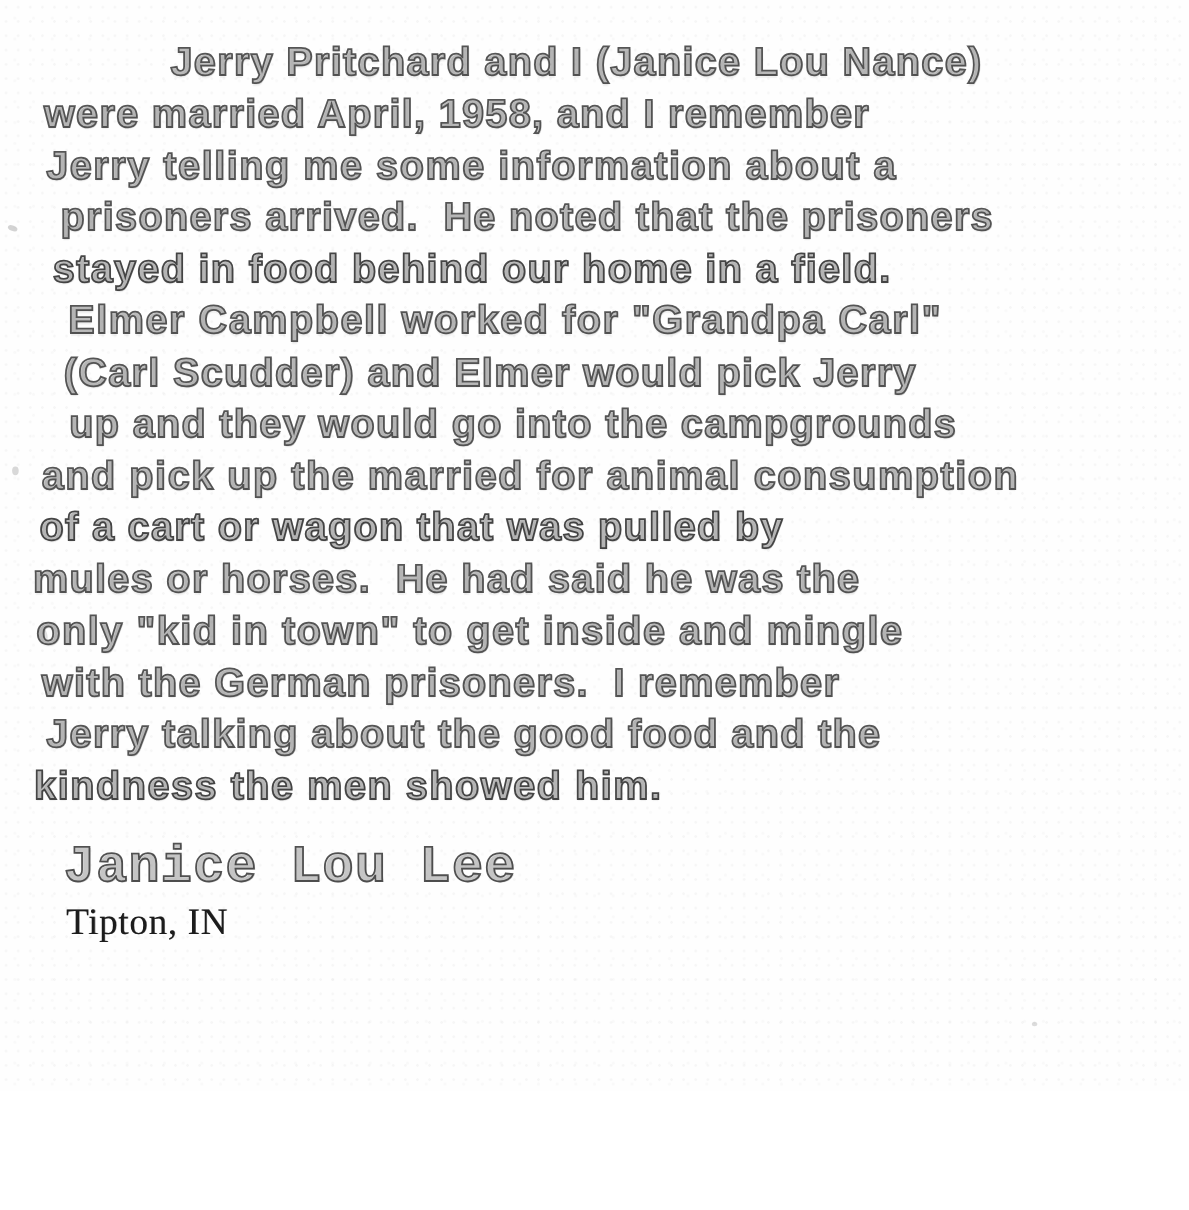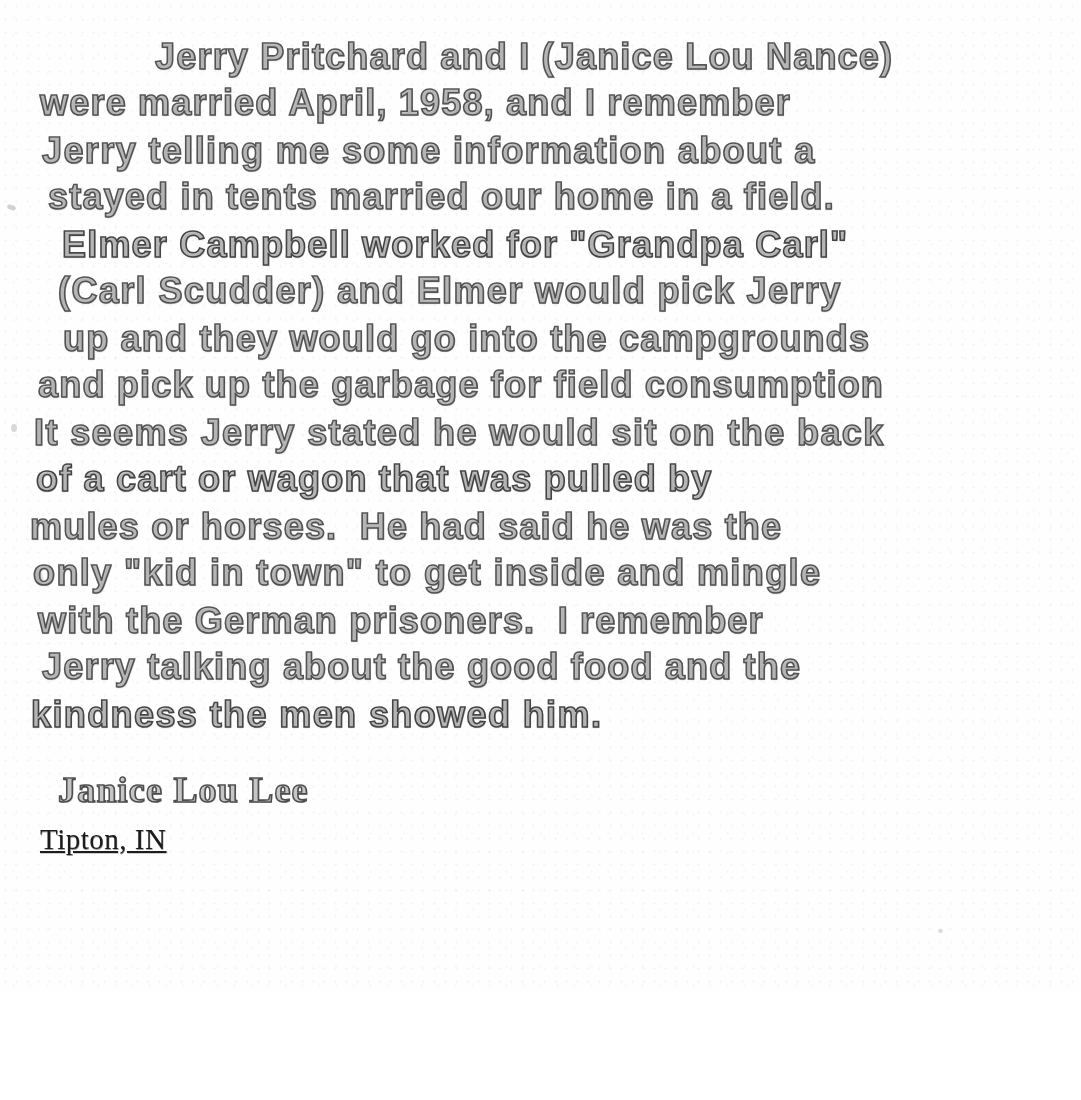--- a/index.html
+++ b/index.html
@@ -40,65 +40,64 @@
   }
   
   .line:nth-child(odd)  { transform: translateY(0.5px); }
   .line:nth-child(3n)   { letter-spacing: 1.4px; }
   .line:nth-child(5n)   { -webkit-text-stroke-color: rgba(60,60,60,0.95); }
 
   .signature-block {
     margin-top: 28px;
   }
   .sig-name {
-    font-family: Liberation Serif, serif;
+    font-family: Liberation Mono, monospace;
     font-weight: bold;
-    font-size: 36px;
+    font-size: 47px;
     line-height: 50px;
     letter-spacing: 1.2px;
     color: rgba(130, 130, 130, 0.16);
     -webkit-text-stroke: 1.6px rgba(66, 66, 66, 0.92);
     text-shadow: 1px 1px 0 rgba(110,110,110,0.3);
     margin-left: 58px;
   }
   .sig-location {
     font-family: "Liberation Serif", serif;
-    font-size: 29px;
+    font-size: 34px;
     line-height: 48px;
     color: #1c1c1c;
     letter-spacing: 0.5px;
     text-shadow: 0.5px 0.5px 0 rgba(60,60,60,0.5);
-    margin-left: 40px;
-    text-decoration: underline;
+    margin-left: 60px;
   }
   .speck {
     position: absolute;
     background: rgba(100,100,100,0.55);
     border-radius: 50%;
   }
   .speck.s1 { left: 7px;  top: 205px; width: 9px; height: 5px; transform: rotate(20deg); opacity: .5; }
   .speck.s2 { left: 11px; top: 424px; width: 6px; height: 8px; opacity: .45; }
   .speck.s3 { left: 39px; top: 572px; width: 4px; height: 10px; opacity: .35; transform: rotate(-15deg); }
   .speck.s4 { left: 938px; top: 929px; width: 5px; height: 4px; opacity: .4; }
 </style>
 </head>
 <body>
 
 <div class="page">
 
   <div class="text-block">
     <div class="line" style="margin-left:155px">Jerry Pritchard and I (Janice Lou Nance)</div>
     <div class="line" style="margin-left:40px">were married April, 1958, and I remember</div>
     <div class="line" style="margin-left:42px">Jerry telling me some information about a</div>
-    <div class="line" style="margin-left:48px">stayed in tents married our home in a field.</div>
+    <div class="line" style="margin-left:55px">prisoners arrived.  He noted that the prisoners</div>
+    <div class="line" style="margin-left:48px">stayed in food behind our home in a field.</div>
     <div class="line" style="margin-left:62px">Elmer Campbell worked for "Grandpa Carl"</div>
     <div class="line" style="margin-left:58px">(Carl Scudder) and Elmer would pick Jerry</div>
     <div class="line" style="margin-left:63px">up and they would go into the campgrounds</div>
-    <div class="line" style="margin-left:38px">and pick up the garbage for field consumption</div>
-    <div class="line" style="margin-left:34px">It seems Jerry stated he would sit on the back</div>
+    <div class="line" style="margin-left:38px">and pick up the married for animal consumption</div>
     <div class="line" style="margin-left:36px">of a cart or wagon that was pulled by</div>
     <div class="line" style="margin-left:30px">mules or horses.  He had said he was the</div>
     <div class="line" style="margin-left:33px">only "kid in town" to get inside and mingle</div>
     <div class="line" style="margin-left:38px">with the German prisoners.  I remember</div>
     <div class="line" style="margin-left:42px">Jerry talking about the good food and the</div>
     <div class="line" style="margin-left:31px">kindness the men showed him.</div>
   </div>
 
   <div class="signature-block">
     <div class="sig-name">Janice Lou Lee</div>

